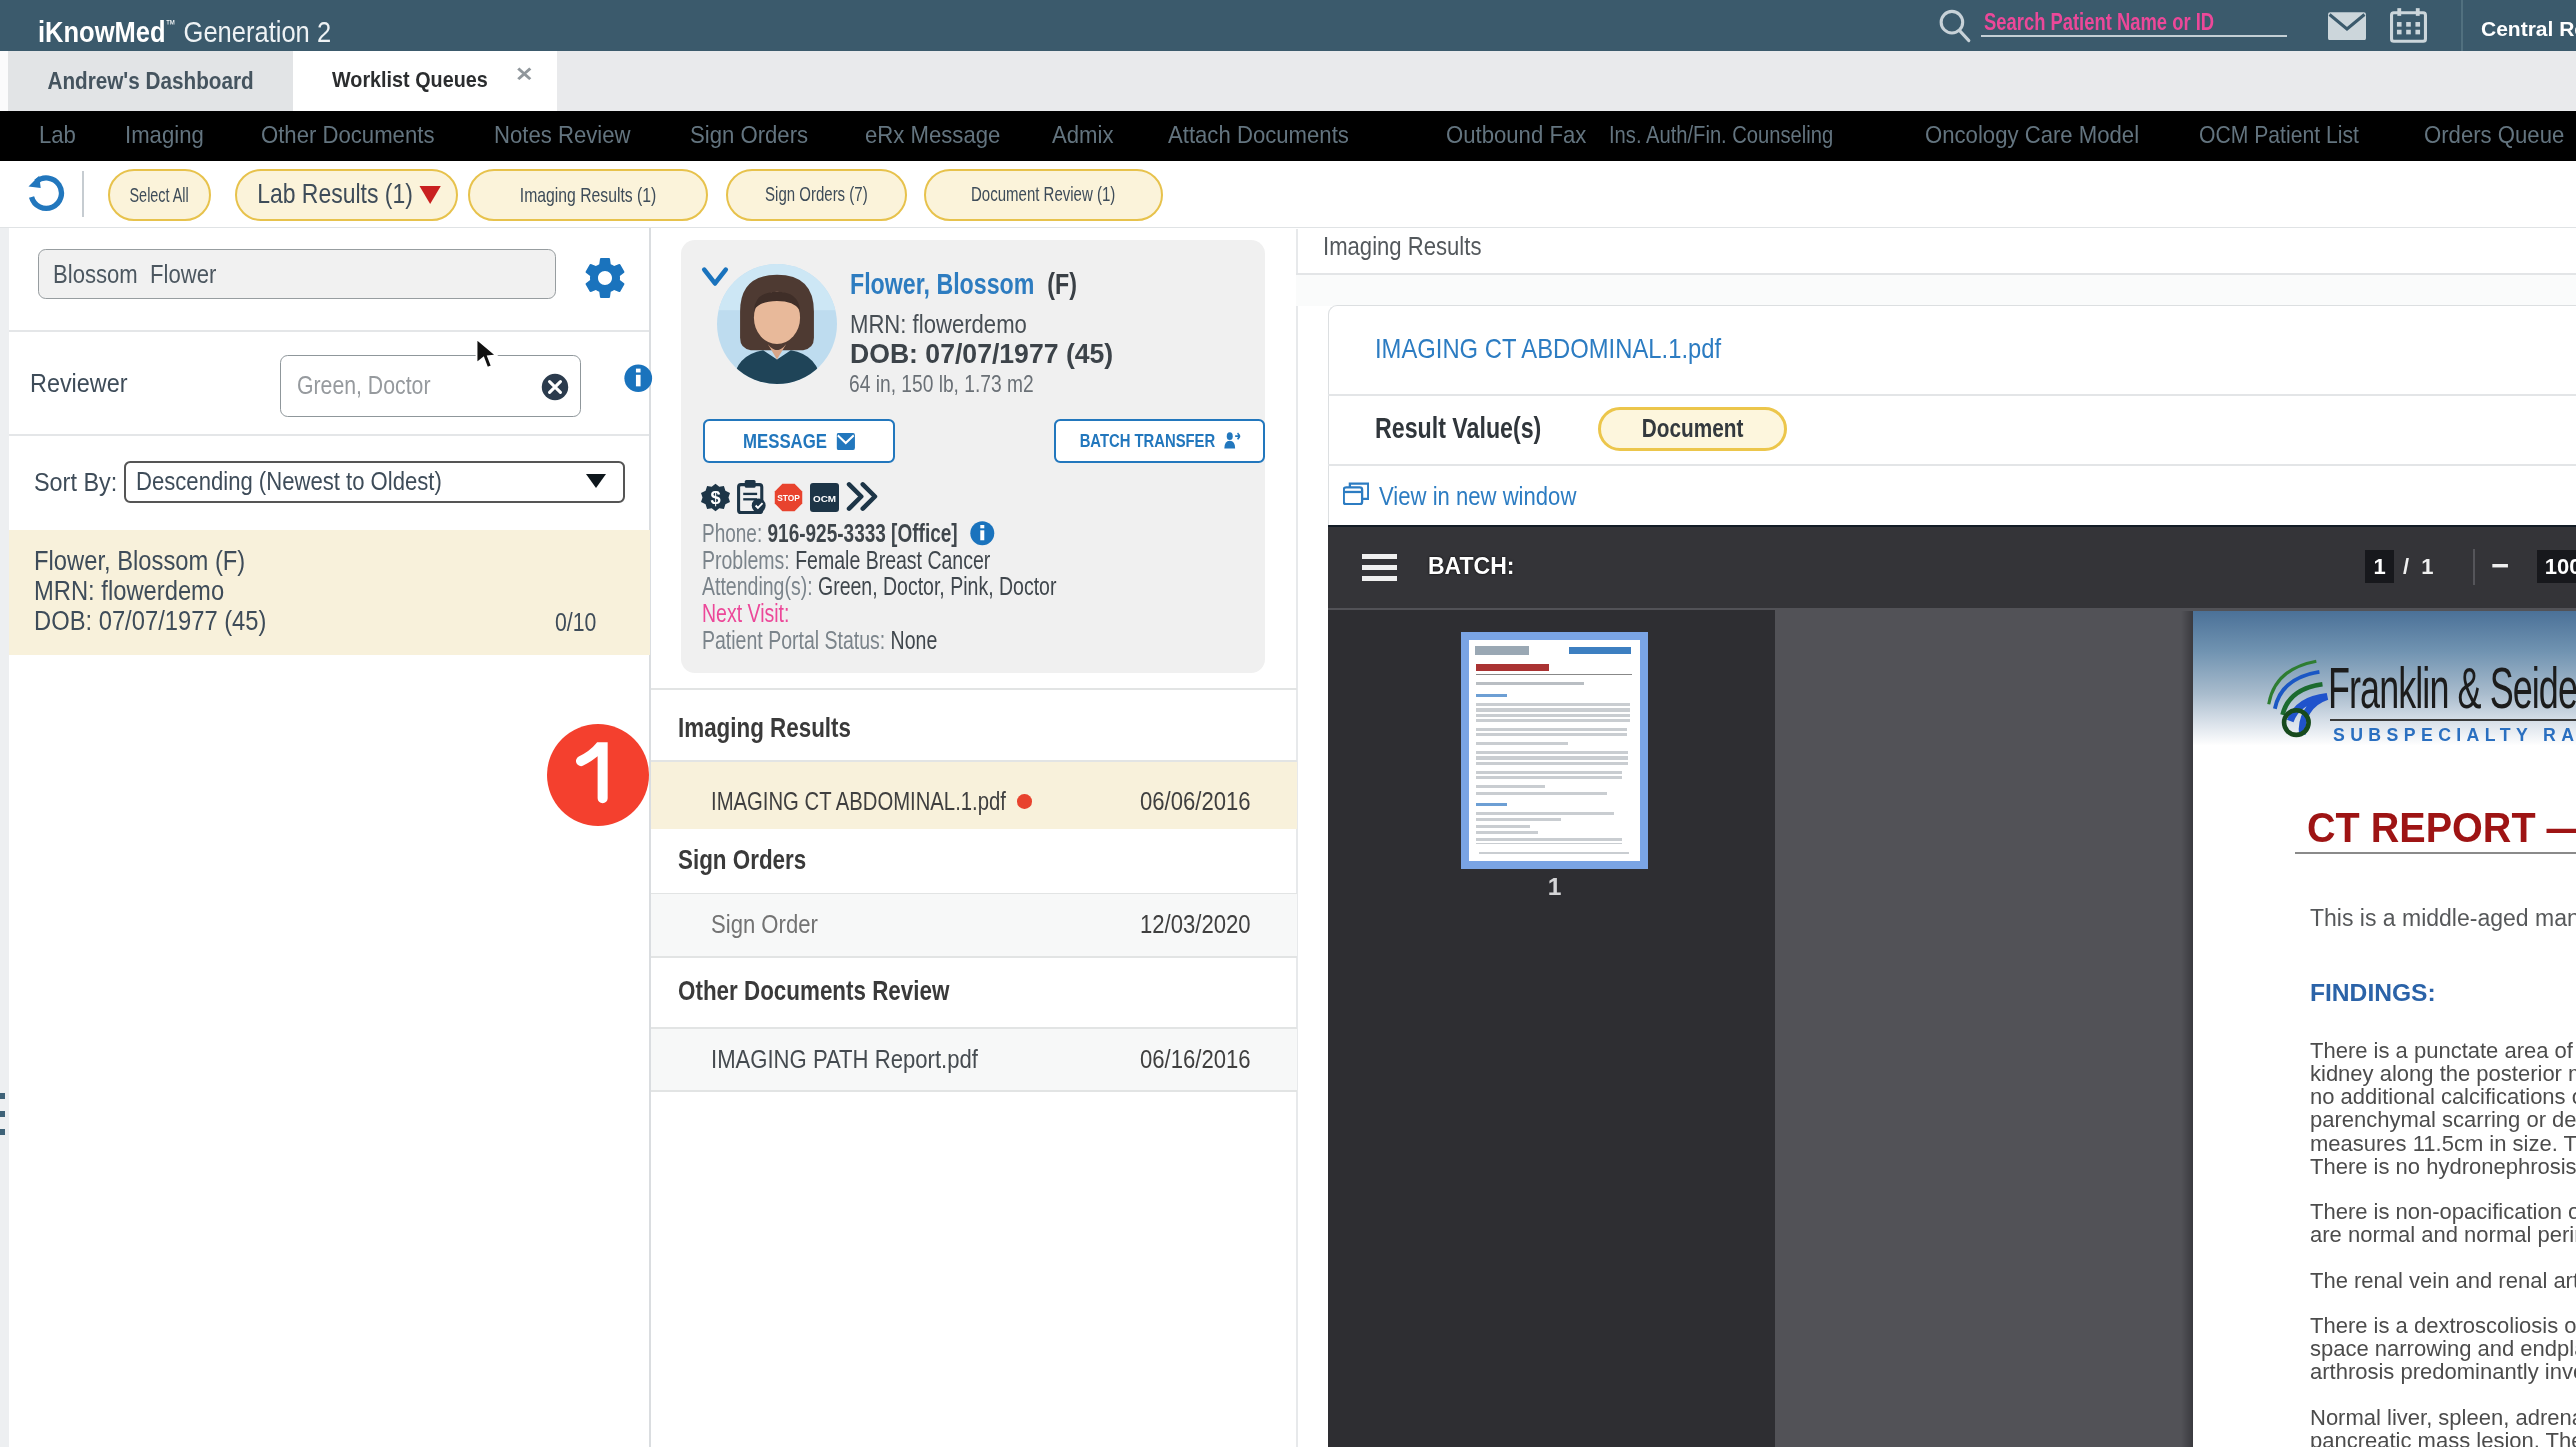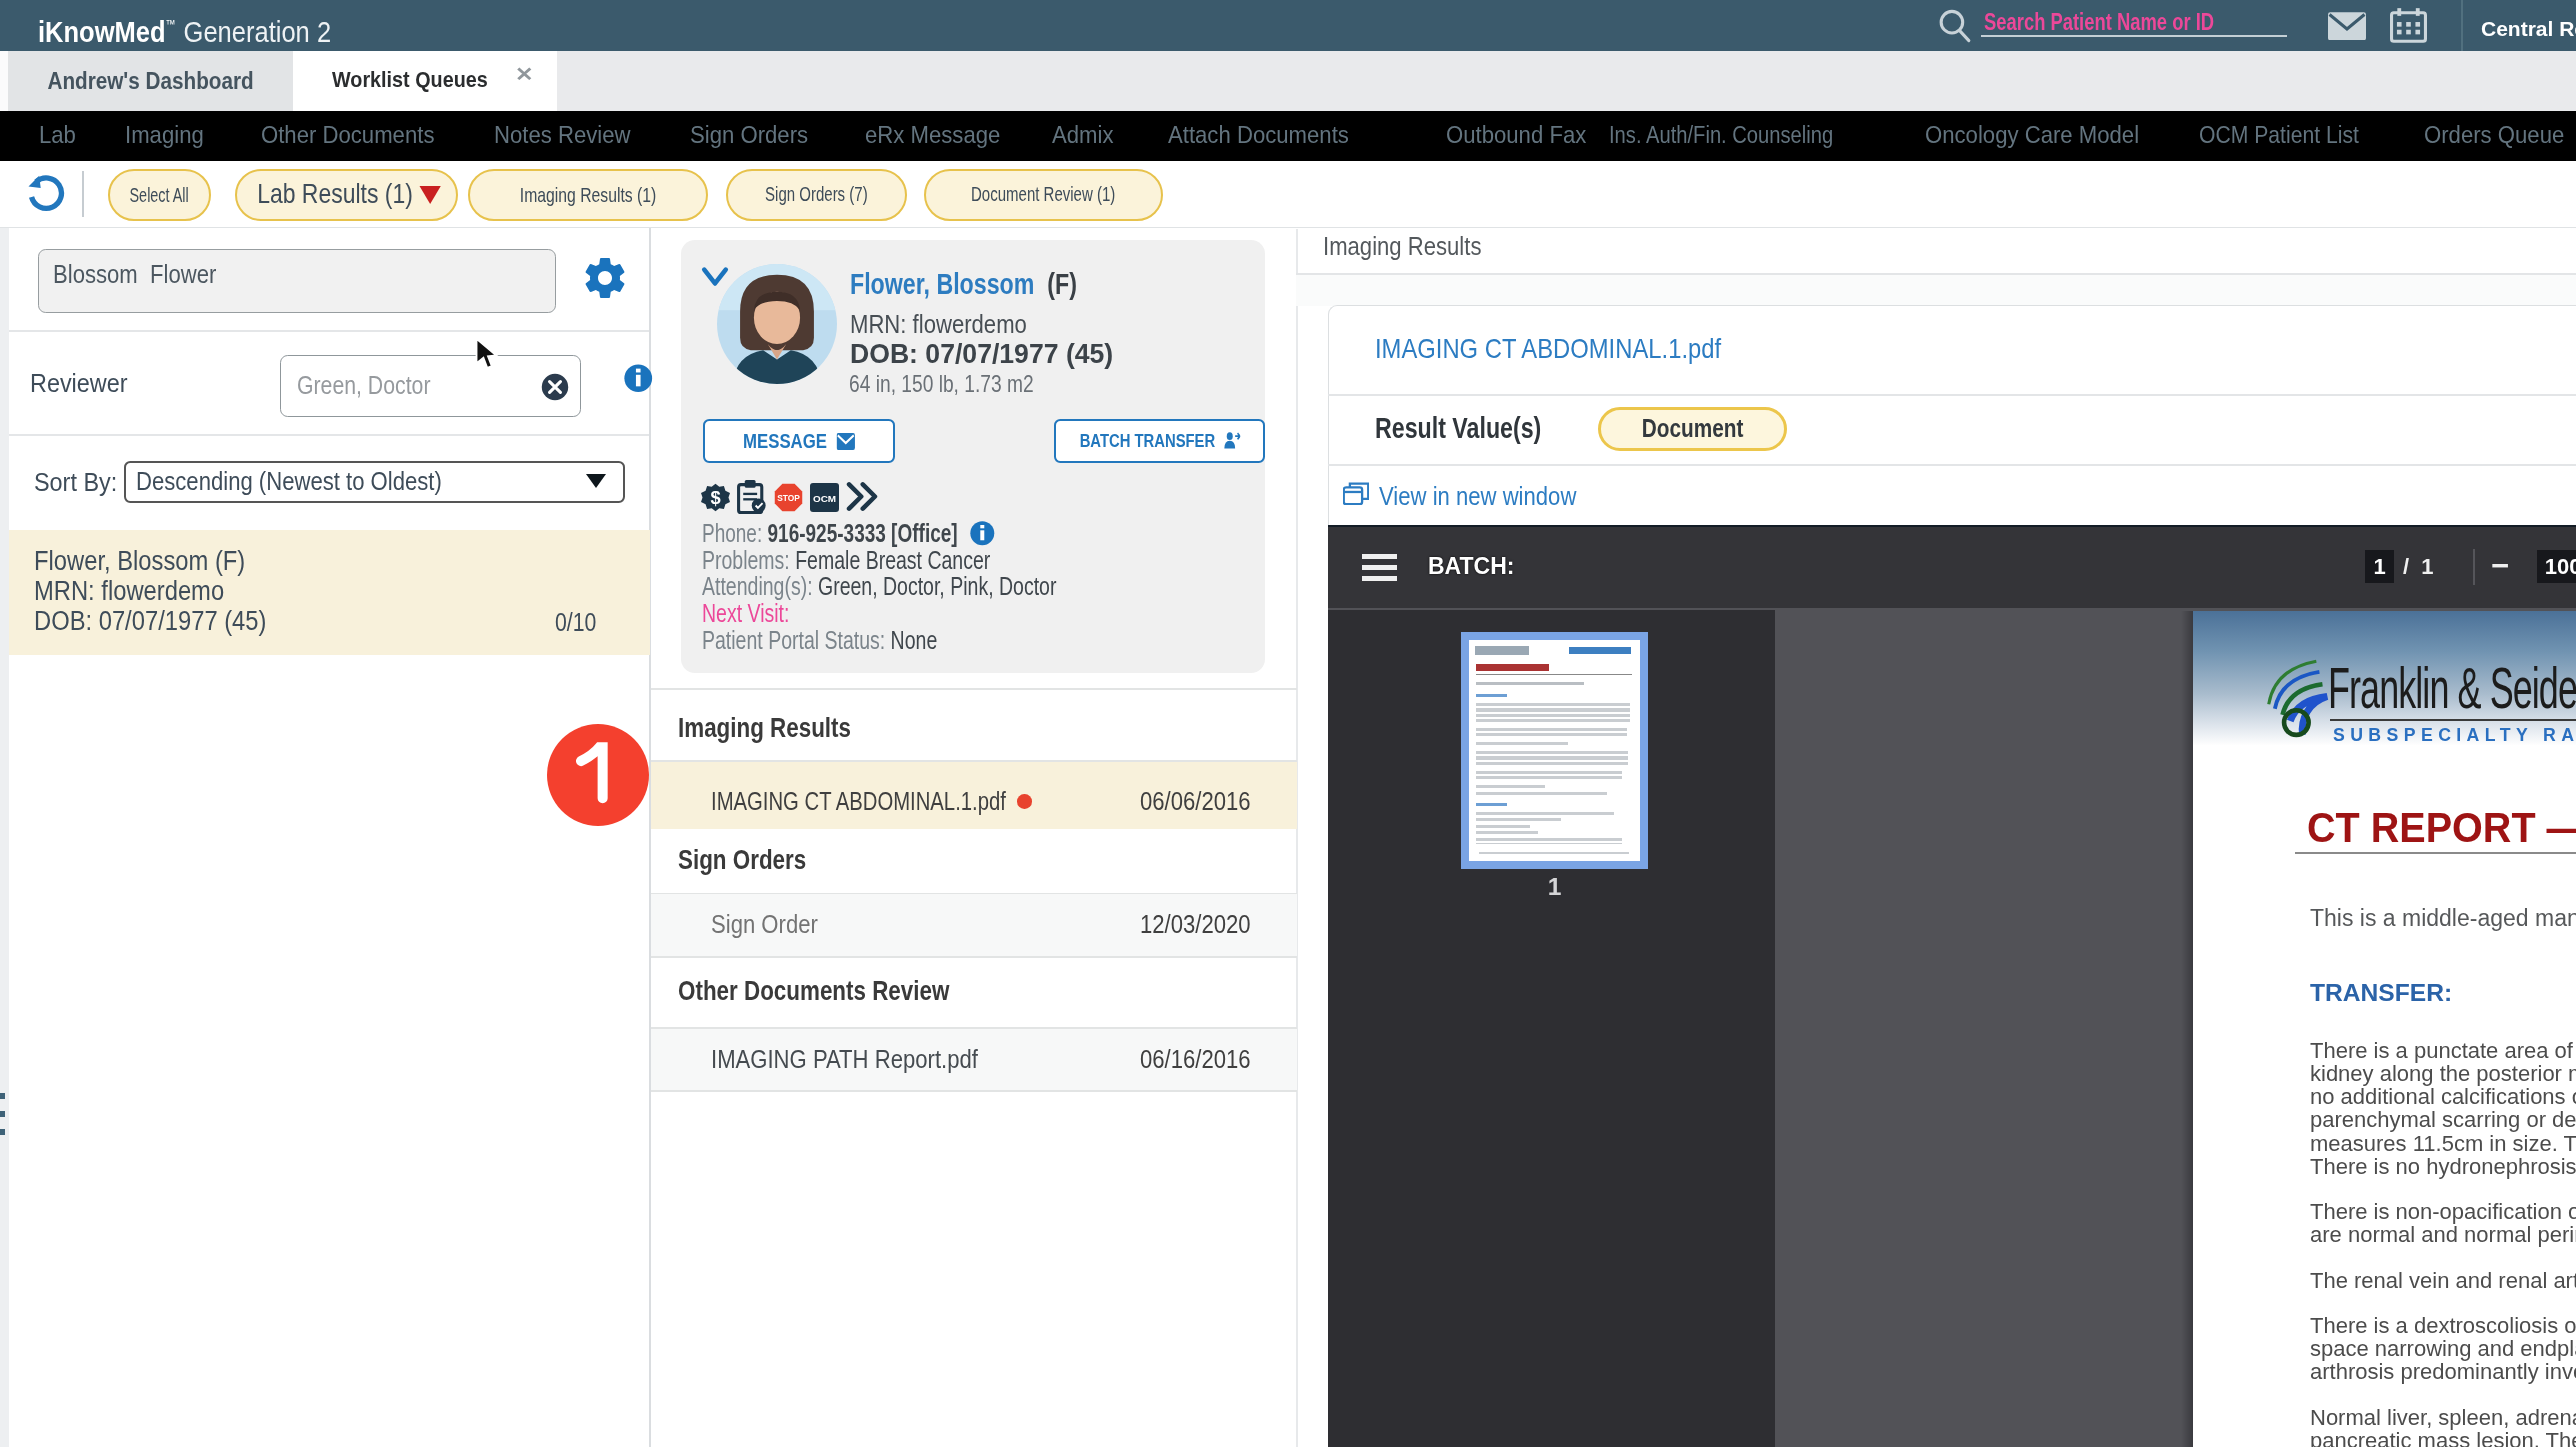--- a/index.html
+++ b/index.html
@@ -37,21 +37,21 @@
 #filterrow { left:0; top:161px; width:2576px; height:67px; background:#fff; border-bottom:1.5px solid #e0e3e5; }
 #fdiv { left:82px; top:171px; width:2.3px; height:46px; background:#c6ccd1; }
 .pill { position:absolute; top:169px; height:52px; border:2.3px solid #e7c24c; border-radius:26px; background:#fbf3da; color:#3e4c59; text-align:center; }
 
 
 #gutter { left:0; top:228px; width:9.2px; height:1219px; background:#edeff1; }
 .gdot { position:absolute; width:4.6px; height:6.2px; background:#3e6278; }
 
 
 #lpborder { left:649px; top:228px; width:1.5px; height:1219px; background:#dadde0; }
-#searchbox { left:38px; top:249px; width:518px; height:64px; background:#f1f1f1; border:1.5px solid #979da0; border-radius:7.7px; color:#4c5760; font-size:26px; line-height:48px; padding-left:14px; }
+#searchbox { left:38px; top:249px; width:518px; height:50px; background:#f1f1f1; border:1.5px solid #979da0; border-radius:7.7px; color:#4c5760; font-size:26px; line-height:48px; padding-left:14px; }
 #lrow1b { left:9.2px; top:330px; width:640px; height:1.5px; background:#e4e6e8; }
 #revlabel { left:30px; top:368px; font-size:26px; color:#3e4c59; }
 #revinput { left:280px; top:355px; width:301px; height:62px; background:#fff; border:1.5px solid #8f979b; border-radius:7.7px; color:#969a9e; font-size:25px; line-height:58px; padding-left:16px; }
 #lrow2b { left:9.2px; top:434px; width:640px; height:1.5px; background:#e4e6e8; }
 #sortlabel { left:34px; top:467px; font-size:26px; color:#3e4c59; }
 #sortsel { left:124px; top:461px; width:501px; height:42px; background:#fff; border:2.3px solid #555; border-radius:6.2px; color:#3e4c59; font-size:26px; line-height:37px; padding-left:10px; }
 #caret { left:586px; top:474px; width:0; height:0; border-left:10.8px solid transparent; border-right:10.8px solid transparent; border-top:14.6px solid #0e161c; }
 #listitem { left:9.2px; top:530px; width:641px; height:125px; background:#f8f1db; color:#3e4c59; font-size:27px; }
 #listitem > div { position:absolute; left:25px; white-space:nowrap; }
 
@@ -352,21 +352,21 @@
       <path d="M20 78 Q28 44 72 38" fill="none" stroke="#1c6b30" stroke-width="6"></path>
       <path d="M30 86 Q40 58 78 54 Q60 60 52 74 Q44 88 46 104" fill="none" stroke="#2053cc" stroke-width="9"></path>
       <circle cx="38" cy="88" r="16" fill="none" stroke="#174a1d" stroke-width="6"></circle>
     </svg>
     <div id="fstext">Franklin &amp; Seidel</div>
     <div id="fsul"></div>
     <div id="fssub">SUBSPECIALTY RADIOLOGY</div>
     <div id="ctrpt">CT REPORT — Abdominal</div>
     <div id="ctul"></div>
     <div class="doct" style="top:294px;font-size:23px;color:#56585a">This is a middle-aged man with left flank pain.</div>
-    <div class="doct" style="top:368px;font-size:24.6px;color:#2b63a8;font-weight:bold;">TRANSFER:</div>
+    <div class="doct" style="top:368px;font-size:24.6px;color:#2b63a8;font-weight:bold;">FINDINGS:</div>
     <div class="doct" style="top:427px">There is a punctate area of calcification in the left</div>
     <div class="doct" style="top:450px">kidney along the posterior mid pole. There are</div>
     <div class="doct" style="top:473px">no additional calcifications of the kidney. No renal</div>
     <div class="doct" style="top:496px">parenchymal scarring or decreased size. The kidney</div>
     <div class="doct" style="top:520px">measures 11.5cm in size.  The cortex is normal.</div>
     <div class="doct" style="top:543px">There is no hydronephrosis or hydroureter.</div>
     <div class="doct" style="top:588px">There is non-opacification of the ureters. They</div>
     <div class="doct" style="top:611px">are normal and normal perirenal fat planes.</div>
     <div class="doct" style="top:657px">The renal vein and renal arteries are patent.</div>
     <div class="doct" style="top:702px">There is a dextroscoliosis of the lumbar spine disc</div>

